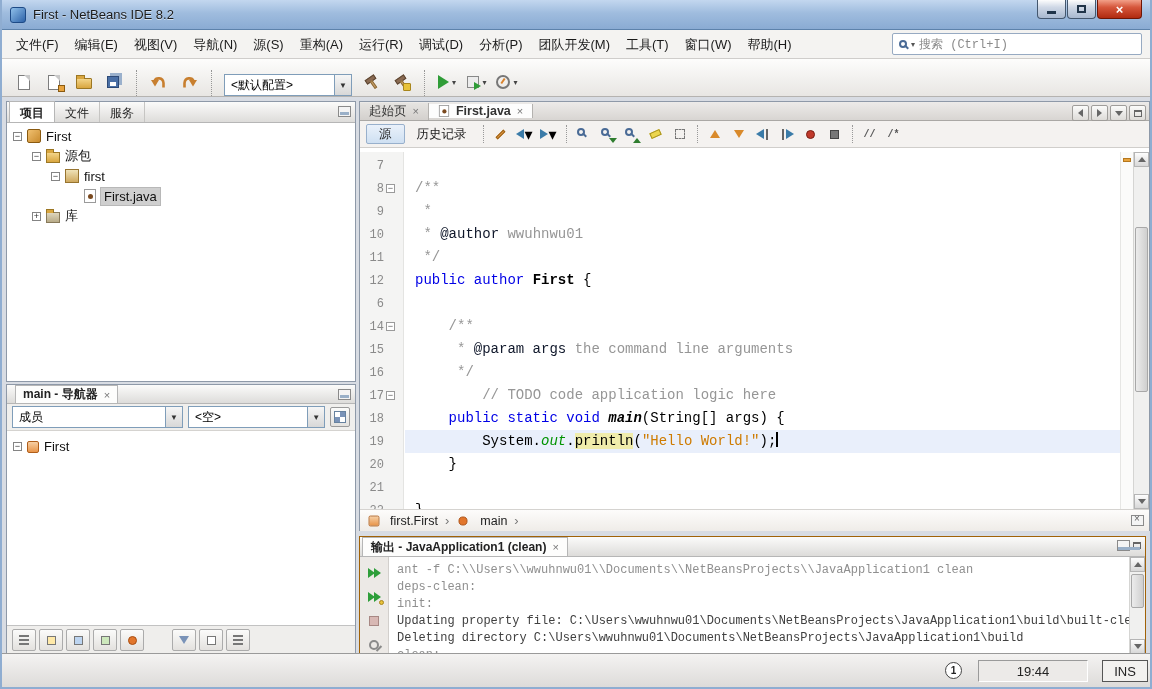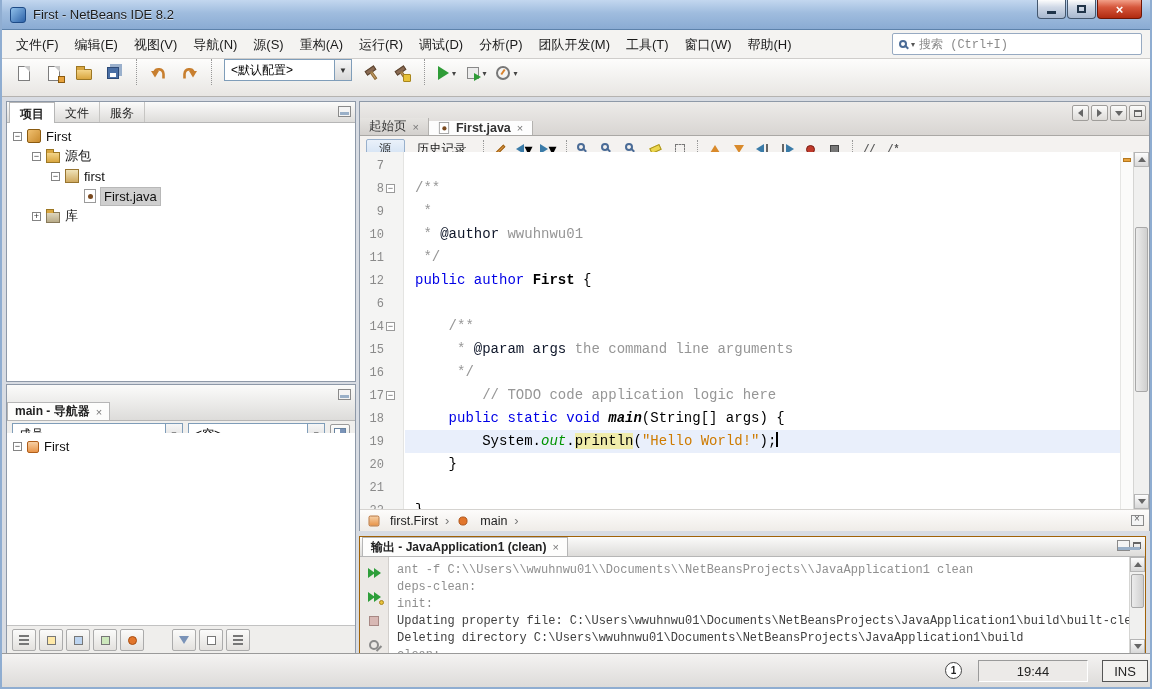--- a/index.html
+++ b/index.html
@@ -26,21 +26,21 @@
   .menu-item{font-size:13px;color:#1a1a1a;padding:5px 8px;cursor:default}
   .searchbox{position:absolute;right:8px;top:3px;width:250px;height:22px;background:#fff;
     border:1px solid #97aac2;border-radius:2px;display:flex;align-items:center;padding:0 6px;gap:4px}
   .ic-mag{width:8px;height:8px;border:2px solid #4a6b96;border-radius:50%;position:relative;flex:none}
   .ic-mag::after{content:'';position:absolute;width:5px;height:2px;background:#4a6b96;transform:rotate(45deg);right:-4px;bottom:-2px}
   .search-arrow{font-size:8px;color:#555}
   .search-text{font-size:12px;color:#8a8a8a;font-family:"Liberation Mono",monospace}
   
   .toolbar{position:absolute;left:0;top:59px;right:0;height:38px;
     background:linear-gradient(#fdfdfc,#e8e6e3);border-bottom:1px solid #b5b3b0;
-    display:flex;align-items:flex-start;padding-left:8px;gap:2px}
+    display:flex;align-items:flex-end;padding-left:8px;gap:2px}
   .tbtn{height:28px;min-width:28px;display:flex;align-items:center;justify-content:center;border-radius:3px;position:relative}
   .tbtn .dd{font-size:8px;color:#444;margin-left:3px}
   .tsep{width:1px;height:26px;border-left:1px dotted #979797;margin:0 6px}
   .ic-page{width:12px;height:15px;background:#fff;border:1px solid #7d7d7d;position:relative}
   .ic-page::after{content:'';position:absolute;top:-1px;right:-1px;border:3px solid;border-color:#c9c9c9 #c9c9c9 transparent transparent}
   .ic-mini-proj{position:absolute;right:3px;bottom:4px;width:7px;height:7px;background:#e8a33d;border:1px solid #8a5a10}
   .ic-folder{width:16px;height:11px;background:linear-gradient(#f3d488,#d9a63f);border:1px solid #9c7724;border-radius:1px;position:relative;margin-top:3px}
   .ic-folder::before{content:'';position:absolute;top:-4px;left:-1px;width:7px;height:3px;background:#d9a63f;border:1px solid #9c7724;border-bottom:none}
   .ic-save{width:12px;height:12px;background:#4a6fa5;border:1px solid #2d4a77;position:relative;box-shadow:3px -3px 0 0 #9ab0cc;margin-left:-2px}
   .ic-save::after{content:'';position:absolute;left:2px;bottom:1px;width:6px;height:4px;background:#fff}
@@ -56,21 +56,21 @@
   .combo{height:22px;border:1px solid #7f9db9;background:#fff;display:flex;align-items:center;font-size:12px}
   .combo.config{width:128px;margin:0 4px}
   .combo-text{padding-left:6px;flex:1;white-space:nowrap;overflow:hidden}
   .combo-arrow{width:17px;height:100%;background:linear-gradient(#f6f6f6,#d8d8d8);border-left:1px solid #7f9db9;
     display:flex;align-items:center;justify-content:center;font-size:8px;color:#333;flex:none}
   
   .panel{position:absolute;background:#fff;border:1px solid #8e99a8}
   .projects-panel{left:4px;top:101px;width:350px;height:281px}
   .navigator-panel{left:4px;top:384px;width:350px;height:271px}
   .ptabs{height:21px;background:linear-gradient(#fbfbfa,#dddcda);border-bottom:1px solid #b6b6b6;
-    display:flex;align-items:center;padding-left:2px;position:relative}
+    display:flex;align-items:flex-end;padding-left:2px;position:relative}
   .ptab{font-size:12px;color:#222;padding:3px 10px 0;border-right:1px solid #c6c5c3}
   .ptab.active{background:#fff;font-weight:bold;border:1px solid #b6b6b6;border-bottom:none}
   .winmini{position:absolute;right:4px;top:4px;width:13px;height:11px;border:1px solid #8a8a8a;background:#f4f4f4}
   .winmini::after{content:'';position:absolute;left:1px;right:1px;bottom:1px;height:3px;background:#9ab0c8}
   .tree{position:absolute;left:0;right:0;bottom:0;overflow:hidden;background:#fff;padding-top:3px}
   .projects-panel .tree{top:21px}
   .tree-row{display:flex;align-items:center;height:20px;font-size:13px;color:#111;white-space:nowrap}
   .expander{width:9px;height:9px;border:1px solid #848484;background:#fff;color:#333;
     font:9px/7px "Liberation Sans",sans-serif;text-align:center;margin-right:5px;flex:none}
   .expander.blank{visibility:hidden}
@@ -80,21 +80,21 @@
   .tico-source-folder::before,.tico-libraries::before{content:'';position:absolute;top:-4px;left:-1px;width:6px;height:3px;background:#d9a63f;border:1px solid #9c7724;border-bottom:none}
   .tico-libraries{background:linear-gradient(#dfd6bd,#b8ab88);border-color:#87795a}
   .tico-package{background:linear-gradient(#efe2b8,#cfa95f);border:1px solid #97742f}
   .tico-java-file{width:12px;height:14px;background:#fff;border:1px solid #9a9a9a}
   .tico-java-file::after{content:'';position:absolute;left:3px;top:4px;width:5px;height:5px;border-radius:50%;background:#7a4a20}
   .tico-class{width:12px;height:12px;margin-top:1px;background:linear-gradient(#f6cfa4,#e8954a);border:1px solid #b05e1a;border-radius:2px}
   .tico-method{width:10px;height:10px;margin:2px 7px 2px 2px;border-radius:50%;background:#e2762c;border:1px solid #a84e12}
   .tico.small{transform:scale(.9)}
   .tlabel.sel{background:#cfcfcf;outline:1px solid #b8b8b8;padding:1px 3px}
   
-  .nav-titlerow{height:36px;background:linear-gradient(#fbfbfa,#dddcda);border-bottom:1px solid #b6b6b6;position:relative;display:flex;align-items:flex-end;padding-left:0}
+  .nav-titlerow{height:19px;background:linear-gradient(#fbfbfa,#dddcda);border-bottom:1px solid #b6b6b6;position:relative;display:flex;align-items:flex-end;padding-left:8px}
   .nav-tab{display:flex;align-items:center;gap:6px;background:#fdfdfc;border:1px solid #b6b6b6;border-bottom:none;
     padding:0 7px;font-size:12px;font-weight:bold;color:#222}
   .tab-close{font-size:11px;color:#777;font-weight:normal}
   .nav-filters{height:27px;background:#f0efed;border-bottom:1px solid #d5d3d0;display:flex;align-items:center;gap:5px;padding:0 5px}
   .combo.w1{width:172px}.combo.w2{width:138px}
   .gridbtn{width:20px;height:20px;border:1px solid #9a9a9a;border-radius:2px;background:
     linear-gradient(#fbfbfa,#e3e1de) padding-box;position:relative}
   .gridbtn::after{content:'';position:absolute;left:4px;top:4px;width:10px;height:10px;
     background:conic-gradient(#7a93b8 0 25%,#fff 0 50%,#7a93b8 0 75%,#fff 0);outline:1px solid #67829f}
   .navigator-panel .tree{top:48px;bottom:29px}
@@ -107,21 +107,21 @@
   .nbtn .g-box.b{background:#bcd4f0}.nbtn .g-box.g{background:#cde8bc}.nbtn .g-box.w{background:#fff}
   .nbtn .g-funnel{width:0;height:0;border-left:5px solid transparent;border-right:5px solid transparent;border-top:8px solid #7a93b8}
   .nbtn .g-circ{width:9px;height:9px;border-radius:50%;background:#e2762c;border:1px solid #a84e12}
   .nav-gap{width:22px}
   
   .vsplit{position:absolute;left:354px;top:101px;width:3px;height:554px;background:#d8dce3}
   .hsplit-left{position:absolute;left:4px;top:382px;width:350px;height:2px;background:#d8dce3}
   .hsplit-out{position:absolute;left:357px;top:531px;right:4px;height:5px;background:#d8dce3}
   
   .editor-panel{position:absolute;left:357px;top:101px;width:791px;height:430px;background:#fff;border:1px solid #8e99a8;border-bottom:none}
-  .editor-tabs{height:34px;background:linear-gradient(#edebe9,#d8d5d2);border-bottom:1px solid #aaa8a5;display:flex;align-items:flex-end;position:relative}
+  .editor-tabs{height:19px;background:linear-gradient(#edebe9,#d8d5d2);border-bottom:1px solid #aaa8a5;display:flex;align-items:center;position:relative}
   .etab{display:flex;align-items:center;gap:6px;padding:0 9px;font-size:12.5px;color:#333;border-right:1px solid #b4b2af;background:linear-gradient(#e6e4e1,#d3d0cd)}
   .etab.active{background:#fdfdfd;font-weight:bold}
   .etab .tico{margin-right:0;transform:scale(.85)}
   .etab-ctrls{position:absolute;right:3px;top:3px;display:flex;gap:2px}
   .ectl{width:17px;height:16px;border:1px solid #9f9d9a;border-radius:2px;background:linear-gradient(#fbfbfa,#dddbd8);
     display:flex;align-items:center;justify-content:center}
   .mini-tri-l{width:0;height:0;border-top:4px solid transparent;border-bottom:4px solid transparent;border-right:5px solid #666}
   .mini-tri-r{width:0;height:0;border-top:4px solid transparent;border-bottom:4px solid transparent;border-left:5px solid #666}
   .mini-tri-d{width:0;height:0;border-left:4px solid transparent;border-right:4px solid transparent;border-top:5px solid #666}
   .mini-box{width:8px;height:7px;border:1px solid #666;border-top:2px solid #666}

